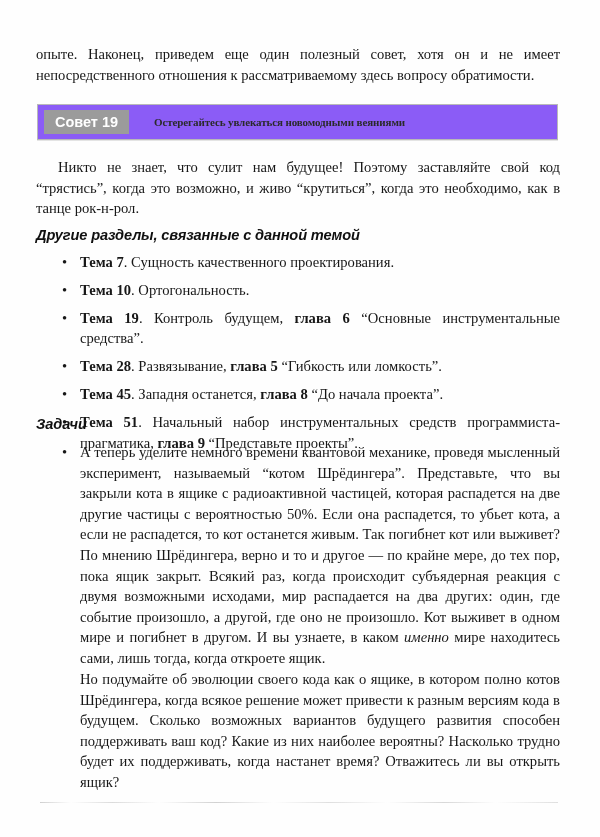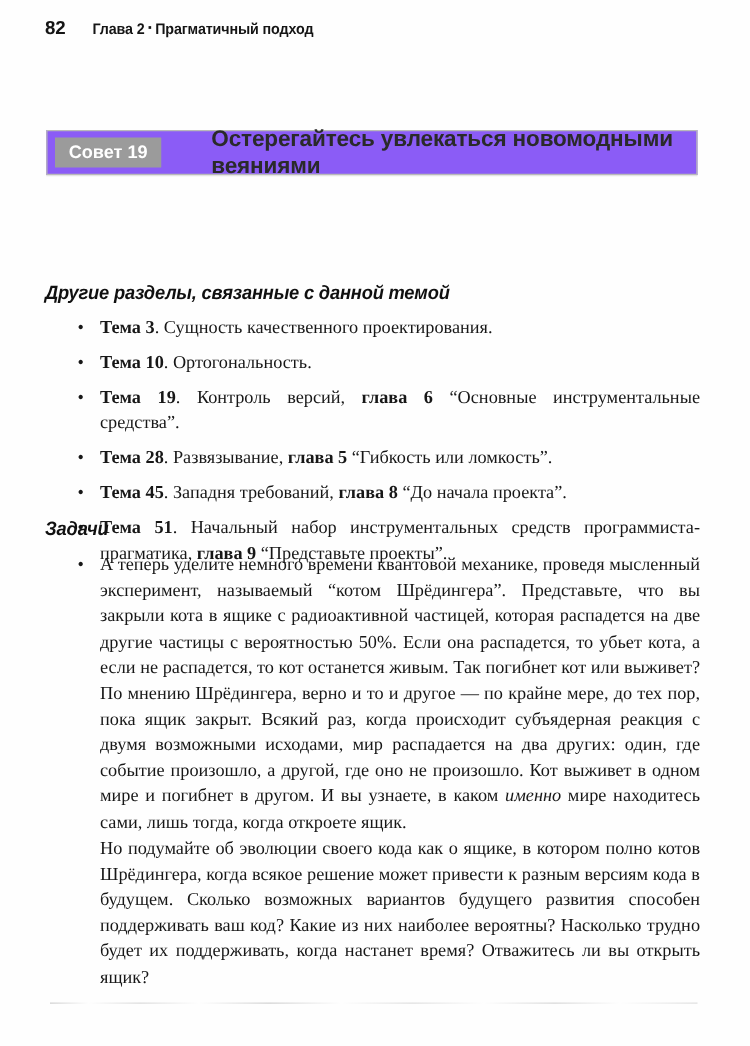--- a/index.html
+++ b/index.html
@@ -97,24 +97,24 @@
     font-family: "Liberation Sans Narrow", "Liberation Sans", sans-serif;
     font-weight: bold;
     font-size: 14.5px;
     display: flex;
     align-items: center;
     justify-content: center;
     letter-spacing: 0px;
     flex: none;
   }
   .tiptext {
-    margin-left: 40px;
-    font-family: Liberation Sans, sans-serif;
-    font-weight: bold;
-    font-size: 18px;
+    margin-left: 25px;
+    font-family: Liberation Serif, serif;
+    font-weight: bold;
+    font-size: 11px;
     color: #2a2a2a;
     letter-spacing: -0.1px;
   }
 
   
   .sec-head {
     position: absolute;
     left: 36px;
     font-family: "Liberation Sans Narrow", "Liberation Sans", sans-serif;
     font-weight: bold;
@@ -182,42 +182,42 @@
       rgba(140,140,140,.45) 78%, rgba(255,255,255,0) 88%,
       rgba(150,150,150,.4) 100%);
     opacity: .75;
   }
 </style>
 </head>
 <body>
 
 <div class="page">
 
-  <div class="runhead">
-    <span class="folio">82</span>
-    <span class="chap">
-      <span>Глава 2</span><span class="sep">▪</span><span>Прагматичный подход</span>
-    </span>
+
+  <div class="body-col intro-para">
+    <p class="para">опыте. Наконец, приведем еще один полезный совет, хотя он и не имеет непосредственного отношения к рассматриваемому здесь вопросу обратимости.</p>
   </div>
-
 
   <div class="tipbox">
     <div class="tipbadge">Совет 19</div>
     <div class="tiptext">Остерегайтесь увлекаться новомодными веяниями</div>
   </div>
 
+  <div class="body-col" style="top:157px;">
+    <p class="para indent">Никто не знает, что сулит нам будущее! Поэтому заставляйте свой код “трястись”, когда это возможно, и живо “крутиться”, когда это необходимо, как в танце рок-н-рол.</p>
+  </div>
 
   <div class="sec-head" style="top:226px;">Другие разделы, связанные с данной темой</div>
 
   <ul class="blist topics" style="top:252px;">
-    <li><span class="dot">•</span><b class="t">Тема 3</b><span>. Сущность качественного проектирования.</span><b class="t"></b><span></span></li>
+    <li><span class="dot">•</span><b class="t">Тема 7</b><span>. Сущность качественного проектирования.</span><b class="t"></b><span></span></li>
     <li><span class="dot">•</span><b class="t">Тема 10</b><span>. Ортогональность.</span><b class="t"></b><span></span></li>
-    <li><span class="dot">•</span><b class="t">Тема 19</b><span>. Контроль версий, </span><b class="t">глава 6</b><span> “Основные инструментальные средства”.</span></li>
+    <li><span class="dot">•</span><b class="t">Тема 19</b><span>. Контроль будущем, </span><b class="t">глава 6</b><span> “Основные инструментальные средства”.</span></li>
     <li><span class="dot">•</span><b class="t">Тема 28</b><span>. Развязывание, </span><b class="t">глава 5</b><span> “Гибкость или ломкость”.</span></li>
-    <li><span class="dot">•</span><b class="t">Тема 45</b><span>. Западня требований, </span><b class="t">глава 8</b><span> “До начала проекта”.</span></li>
+    <li><span class="dot">•</span><b class="t">Тема 45</b><span>. Западня останется, </span><b class="t">глава 8</b><span> “До начала проекта”.</span></li>
     <li><span class="dot">•</span><b class="t">Тема 51</b><span>. Начальный набор инструментальных средств программиста-прагматика, </span><b class="t">глава 9</b><span> “Представьте проекты”.</span></li>
   </ul>
 
   <div class="sec-head" style="top:415px;">Задачи</div>
 
   <ul class="blist" style="top:442px;">
     <li><span class="dot">•</span><span>А теперь уделите немного времени квантовой механике, проведя мысленный эксперимент, называемый “котом Шрёдингера”. Представьте, что вы закрыли кота в ящике с радиоактивной частицей, которая распадется на две другие частицы с вероятностью 50%. Если она распадется, то убьет кота, а если не распадется, то кот останется живым. Так погибнет кот или выживет? По мнению Шрёдингера, верно и то и другое — по крайне мере, до тех пор, пока ящик закрыт. Всякий раз, когда происходит субъядерная реакция с двумя возможными исходами, мир распадается на два других: один, где событие произошло, а другой, где оно не произошло. Кот выживет в одном мире и погибнет в другом. И вы узнаете, в каком </span><i class="em">именно</i><span> мире находитесь сами, лишь тогда, когда откроете ящик.</span></li>
   </ul>
 
 

